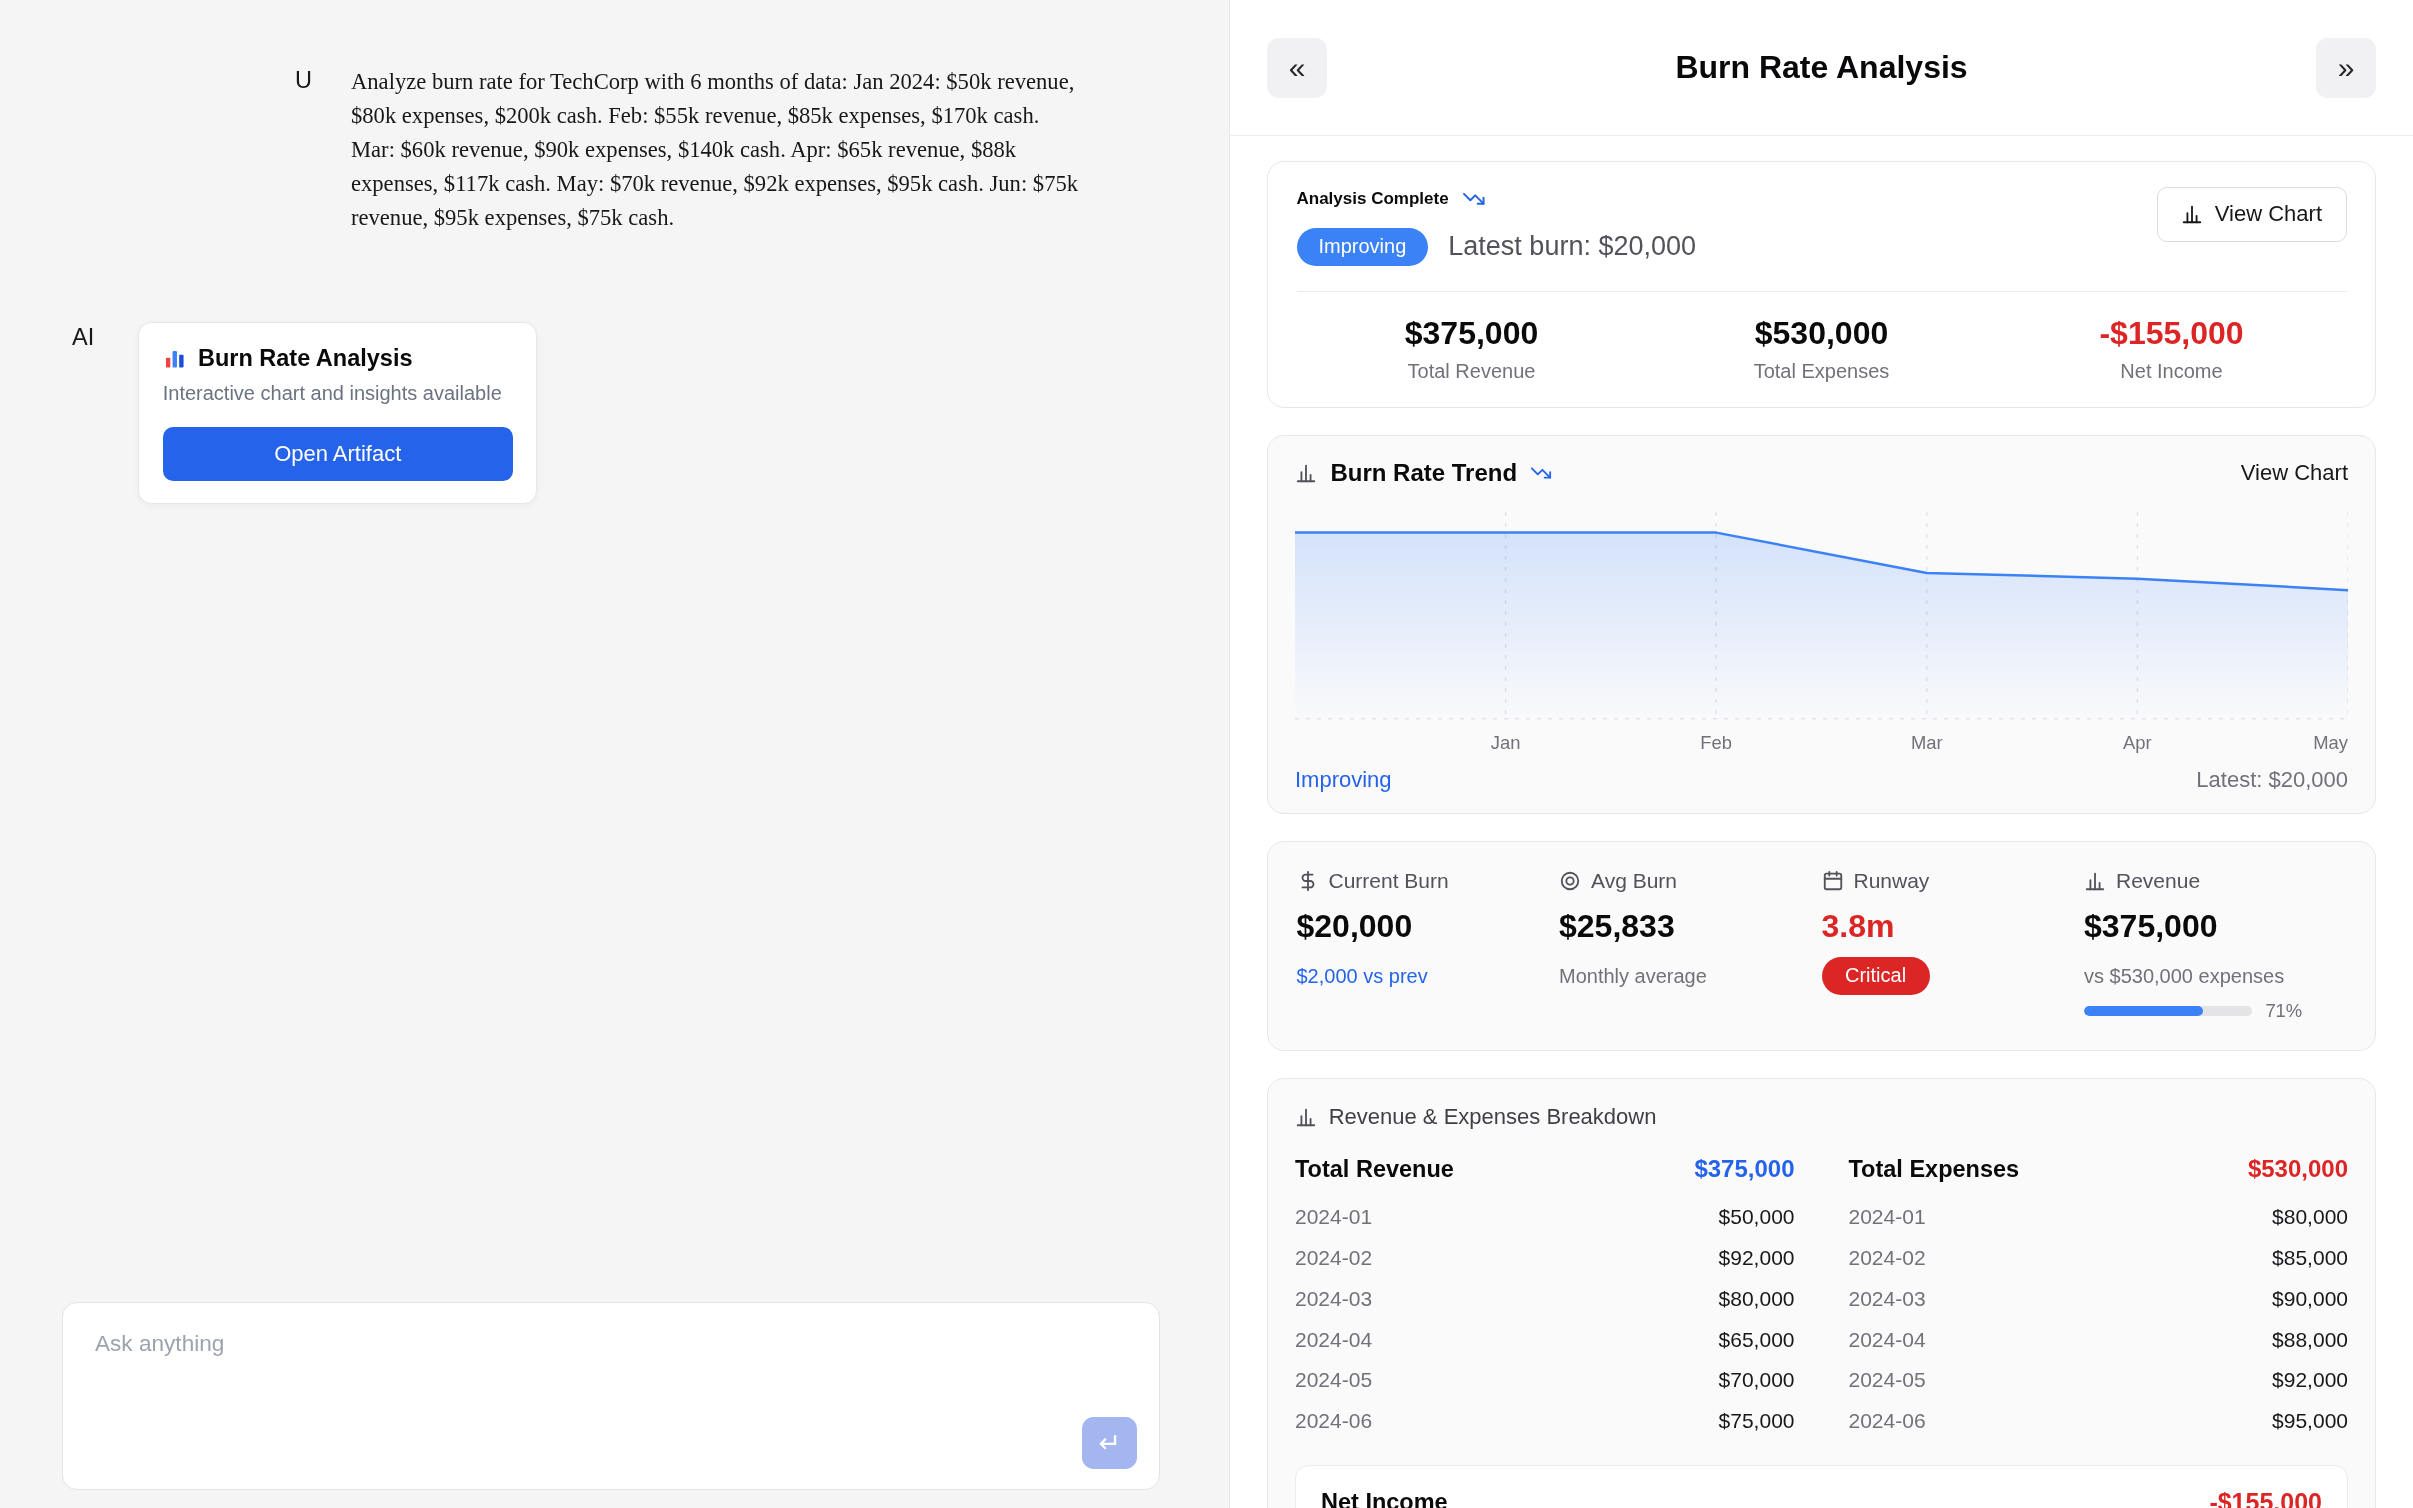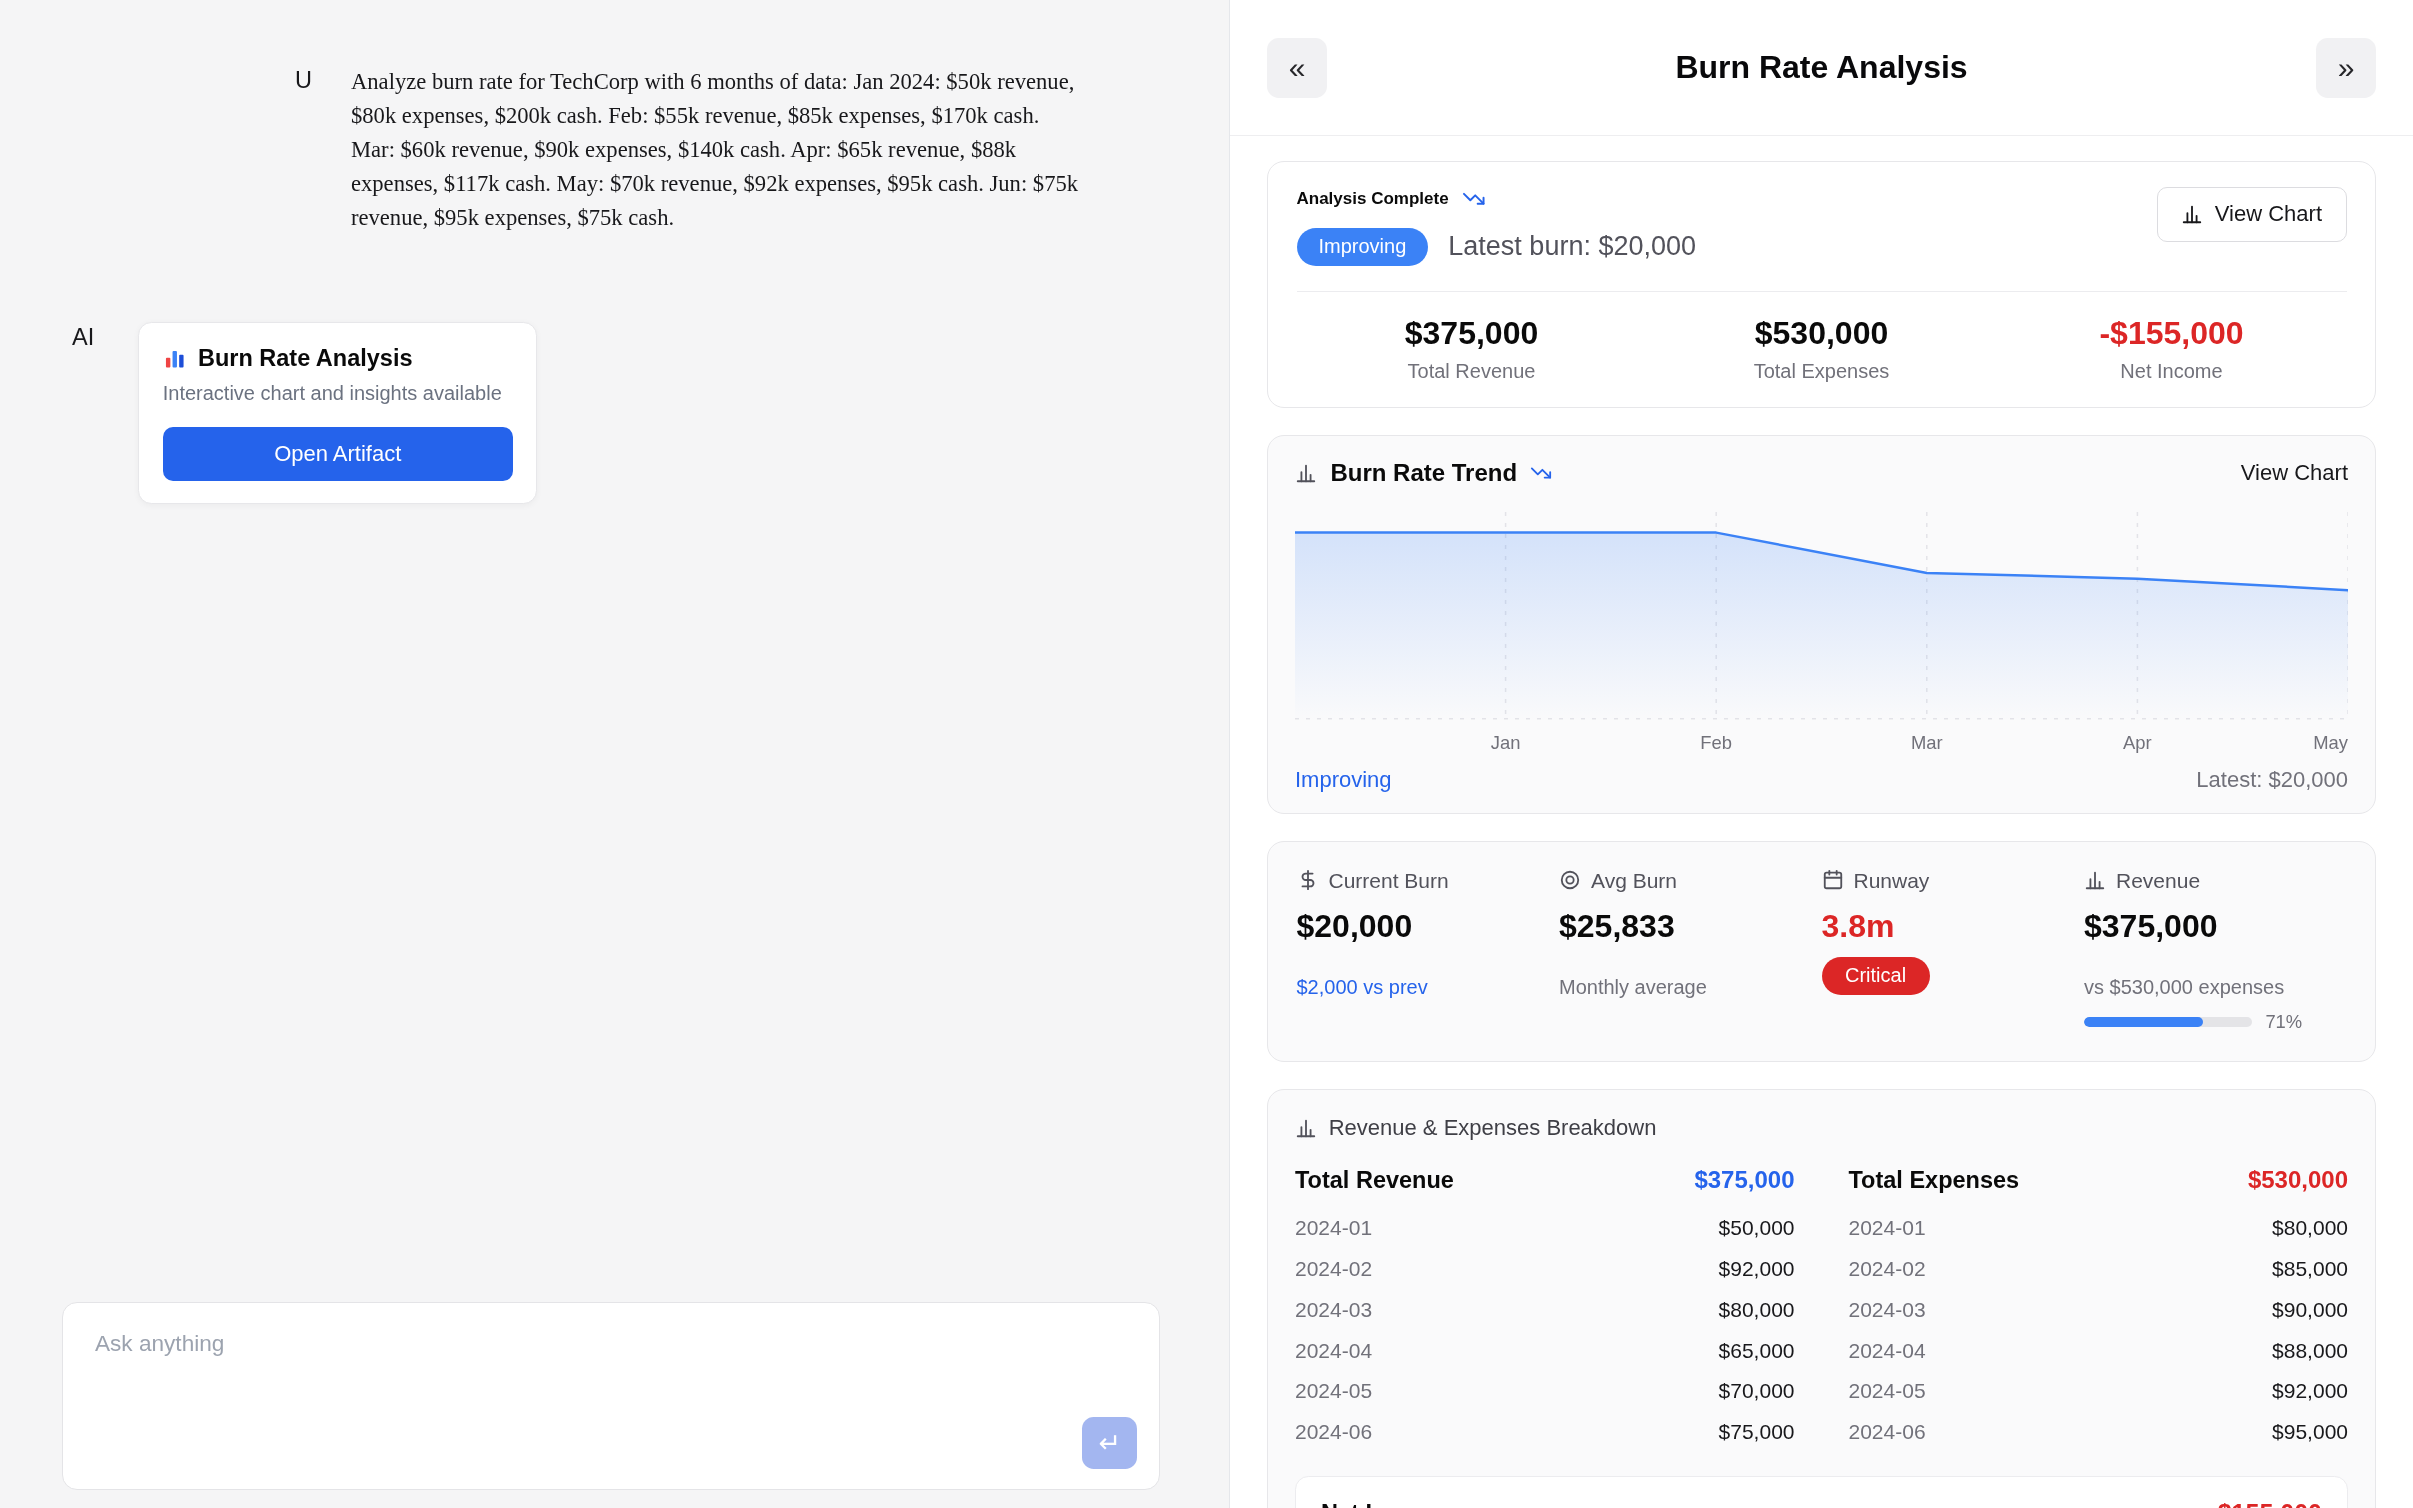--- a/index.html
+++ b/index.html
@@ -89,24 +89,24 @@
   .gridline { stroke:#e3e3e8; stroke-width:1.5; stroke-dasharray:4 7; vector-effect:non-scaling-stroke; }
   .chart-xlabels { position:relative; height:32px; margin-top:3.4px; }
   .xlab { position:absolute; top:6.7px; transform:translateX(-50%); font-size:18.4px; color:#71717a; }
   .xlab.last { transform:translateX(-100%); }
   .trend-foot { display:flex; justify-content:space-between; margin-top:10px; font-size:22px; }
   .improving { color:#2563eb; }
   .latest { color:#71717a; }
 
   
   .metrics-card { background:#fafafb; padding:27px 28.5px 28.5px; display:grid; grid-template-columns:repeat(4,1fr); flex-shrink:0; }
-  .metric-label { display:flex; gap:10px; font-size:21px; color:#52525b; }
+  .metric-label { display:flex; align-items:center; gap:10px; font-size:21px; color:#52525b; }
   .metric-value { margin-top:15px; font-size:32px; font-weight:700; color:#0a0a0a; }
   .metric-value.neg { color:#dc2626; }
-  .metric-sub { margin-top:31px; font-size:20px; color:#71717a; }
+  .metric-sub { margin-top:20px; font-size:20px; color:#71717a; }
   .metric-sub.blue { color:#2563eb; }
   .pill-red { display:inline-block; margin-top:11.7px; background:#dc2626; color:#fff; font-size:20px; padding:7.5px 23.5px; border-radius:837px; }
   .progress-row { display:flex; align-items:center; gap:13.4px; margin-top:11.7px; }
   .progress-track { width:168px; height:10px; border-radius:5px; background:#e4e4e7; overflow:hidden; }
   .progress-fill { height:100%; width:0; background:#3b82f6; border-radius:5px; }
   .progress-pct { font-size:18.4px; color:#71717a; }
 
   
   .breakdown-card { background:#fafafb; padding:25px 27px; flex-shrink:0; }
   .breakdown-head { display:flex; align-items:center; gap:11.7px; font-size:22px; font-weight:500; color:#3f3f46; }

